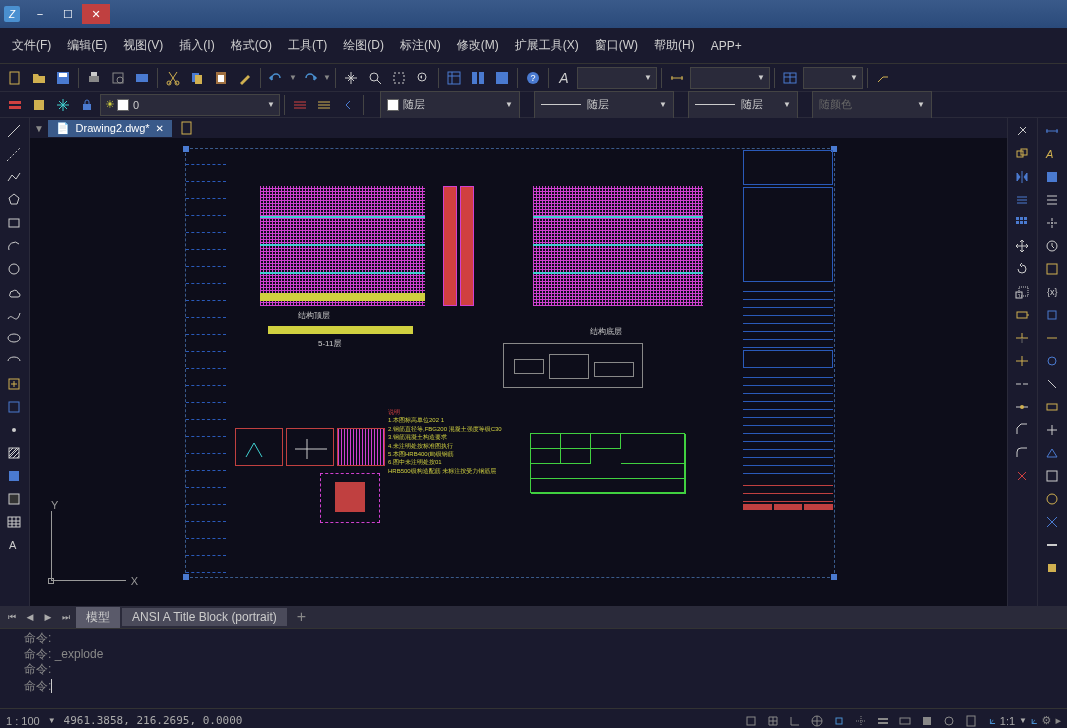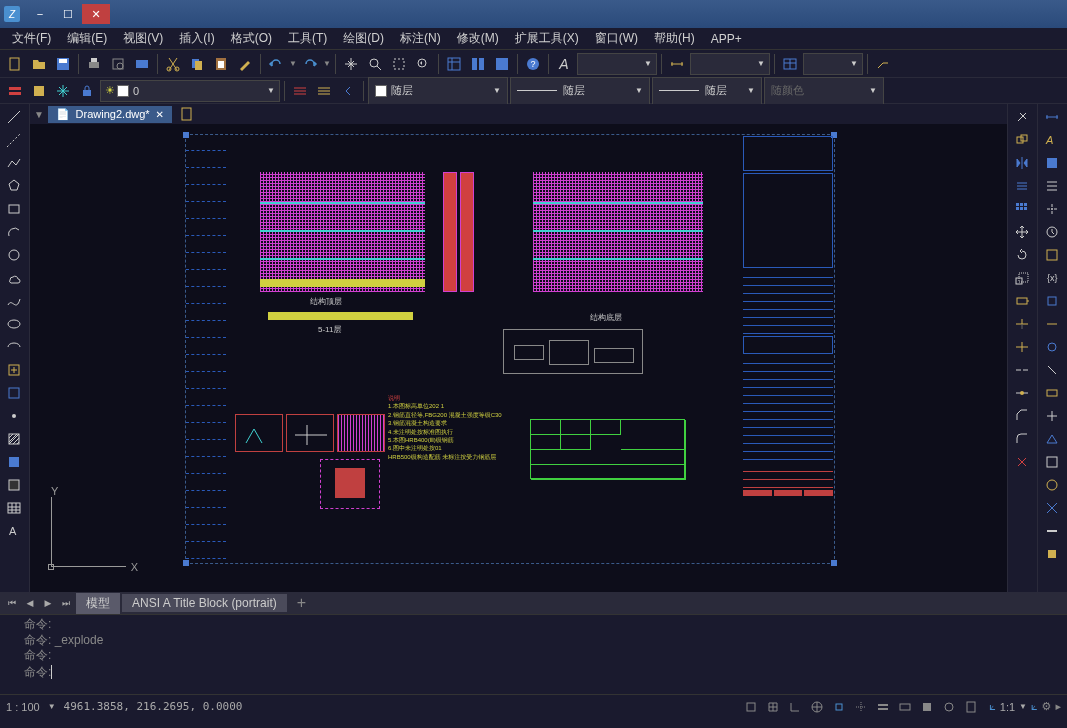--- a/index.html
+++ b/index.html
@@ -5,33 +5,33 @@
 * { margin: 0; padding: 0; box-sizing: border-box; font-family: "Microsoft YaHei", sans-serif; }
 body { width: 1067px; height: 728px; background: #1a1a2e; overflow: hidden; position: relative; }
 
 .titlebar { height: 28px; background: linear-gradient(#3a5a8a, #2a4a7a); display: flex; align-items: center; padding: 0 4px; color: #fff; font-size: 12px; }
 .titlebar-icon { width: 16px; height: 16px; background: #4a90d0; border-radius: 2px; margin-right: 6px; display: inline-flex; align-items: center; justify-content: center; font-size: 10px; font-style: italic; }
 .titlebar-title { flex: 1; }
 .titlebar-controls { display: flex; }
 .titlebar-btn { width: 28px; height: 20px; display: flex; align-items: center; justify-content: center; cursor: pointer; font-size: 11px; }
 .titlebar-btn.close { background: #c04040; }
 
-.menubar { height: 22px; background: #1a1a2e; display: flex; align-items: center; padding: 0 4px; border-bottom: 1px solid #333; }
+.menubar { height: 36px; background: #1a1a2e; display: flex; align-items: center; padding: 0 4px; border-bottom: 1px solid #333; }
 .menu-item { color: #d0d0d0; font-size: 12px; padding: 2px 8px; cursor: pointer; }
 
 .toolbar-row { height: 28px; background: #1a1a2e; display: flex; align-items: center; padding: 2px 4px; gap: 2px; border-bottom: 1px solid #2a2a3a; }
 .tool-btn { width: 22px; height: 22px; display: flex; align-items: center; justify-content: center; cursor: pointer; border: 1px solid transparent; }
 .tool-sep { width: 1px; height: 20px; background: #444; margin: 0 2px; }
 .tool-dropdown { height: 22px; background: #2a2a3a; border: 1px solid #444; color: #ccc; font-size: 11px; padding: 0 4px; display: flex; align-items: center; cursor: pointer; }
 .dropdown-arrow { margin-left: auto; font-size: 8px; }
 
 .layer-row { height: 26px; background: #1a1a2e; display: flex; align-items: center; padding: 2px 4px; gap: 2px; border-bottom: 1px solid #2a2a3a; }
 .layer-dropdown { height: 22px; background: #2a2a3a; border: 1px solid #444; color: #ccc; font-size: 11px; padding: 0 4px; display: flex; align-items: center; min-width: 180px; cursor: pointer; }
 .color-swatch { width: 12px; height: 12px; background: #fff; border: 1px solid #666; margin-right: 4px; }
-.line-dropdown { height: 28px; background: #2a2a3a; border: 1px solid #444; color: #ccc; font-size: 11px; padding: 0 6px; display: flex; align-items: center; min-width: 140px; cursor: pointer; }
+.line-dropdown { height: 28px; background: #2a2a3a; border: 1px solid #444; color: #ccc; font-size: 11px; padding: 0 6px; display: flex; align-items: center; min-width: 140px; cursor: pointer; margin-left: 12px; }
 .line-sample { width: 40px; height: 1px; background: #ccc; margin-right: 6px; }
 
 .main-area { display: flex; height: 488px; position: relative; }
 .tool-palette { width: 30px; background: #1a1a2e; display: flex; flex-direction: column; gap: 1px; padding: 2px; border-right: 1px solid #2a2a3a; }
 .tool-palette.right { border-right: none; border-left: 1px solid #2a2a3a; }
 .palette-btn { width: 24px; height: 22px; display: flex; align-items: center; justify-content: center; cursor: pointer; }
 
 .canvas-area { flex: 1; background: #0d0d1a; position: relative; overflow: hidden; }
 .tab-header { height: 20px; background: #1a1a2e; display: flex; align-items: center; padding: 0 4px; }
 .doc-tab { background: #3a5a8a; color: #fff; font-size: 11px; padding: 2px 8px; display: flex; align-items: center; gap: 6px; font-family: monospace; }
@@ -520,21 +520,21 @@
         <div class="frame-handle bl"></div>
         <div class="frame-handle br"></div>
       </div>
 
       <div class="plan1">
         <div class="plan1-cyan"></div>
         <div class="plan1-cyan" style="top:58px"></div>
         <div class="plan1-cyan" style="top:86px"></div>
         <div style="position:absolute;bottom:5px;left:0;right:0;height:8px;background:#d0d040"></div>
       </div>
-      <div class="plan-label" style="position:absolute;left:280px;top:172px">结构顶层</div>
+      <div class="plan-label" style="position:absolute;left:268px;top:172px">结构顶层</div>
 
       <div class="sect1"></div>
       <div class="sect2"></div>
 
       <div class="plan2">
         <div style="position:absolute;top:30px;left:0;right:0;height:2px;background:#40d0d0"></div>
         <div style="position:absolute;top:58px;left:0;right:0;height:2px;background:#40d0d0"></div>
         <div style="position:absolute;top:86px;left:0;right:0;height:2px;background:#40d0d0"></div>
       </div>
       <div class="plan-label" style="position:absolute;left:560px;top:188px">结构底层</div>

